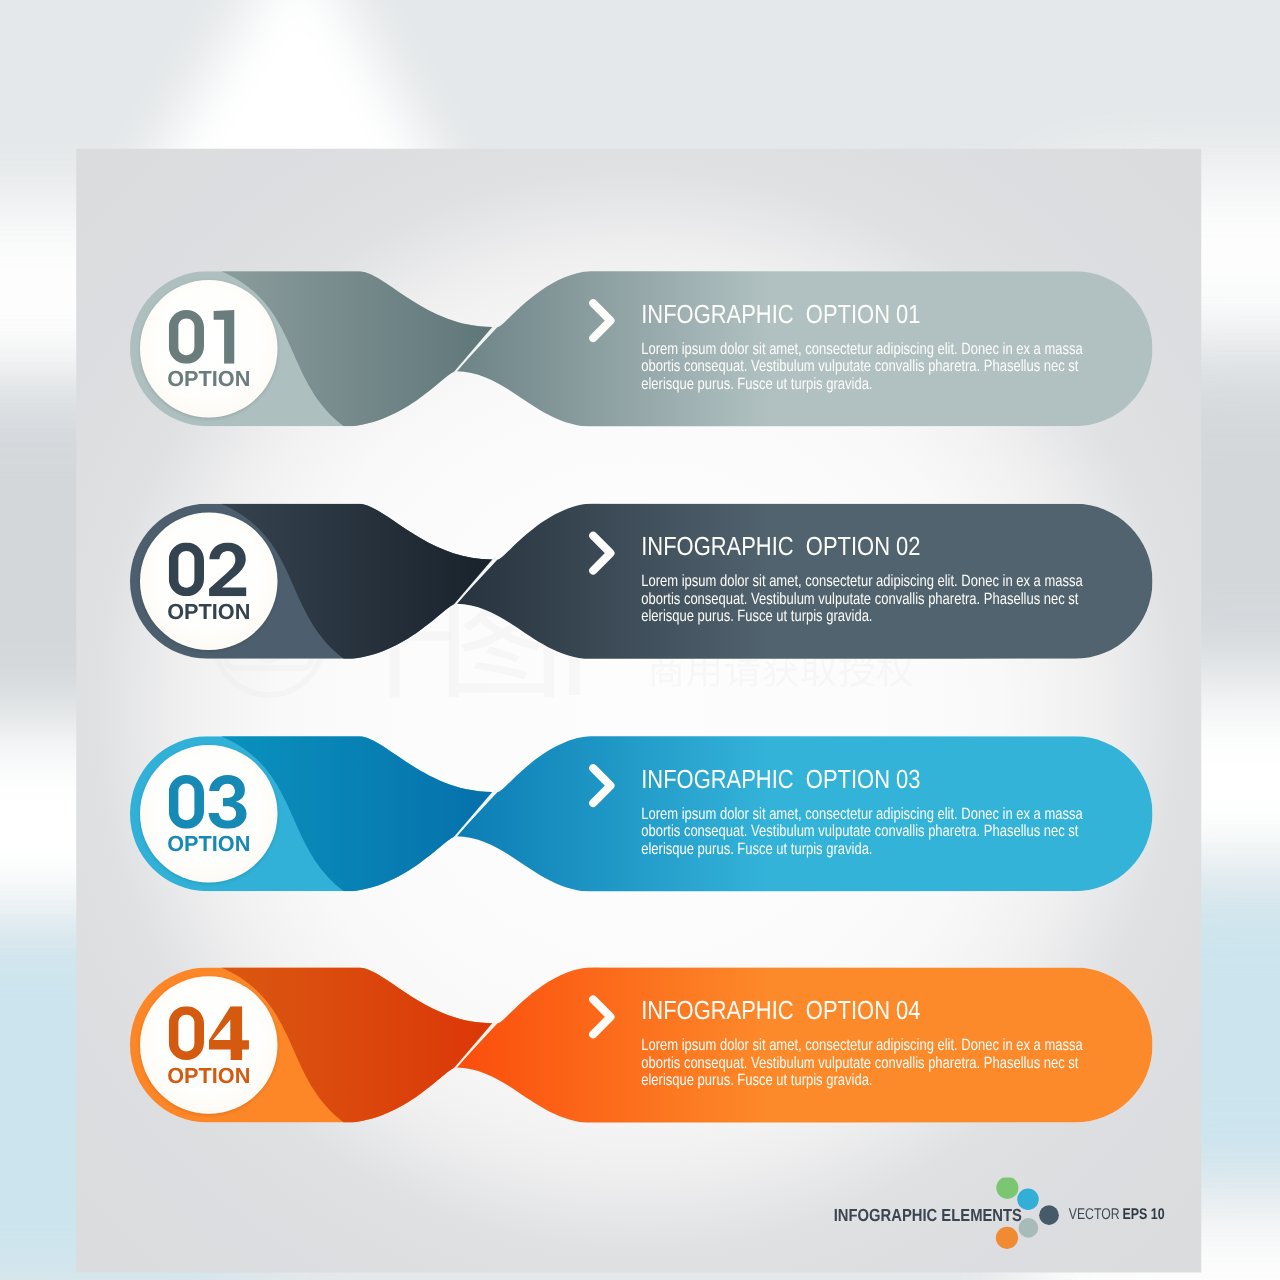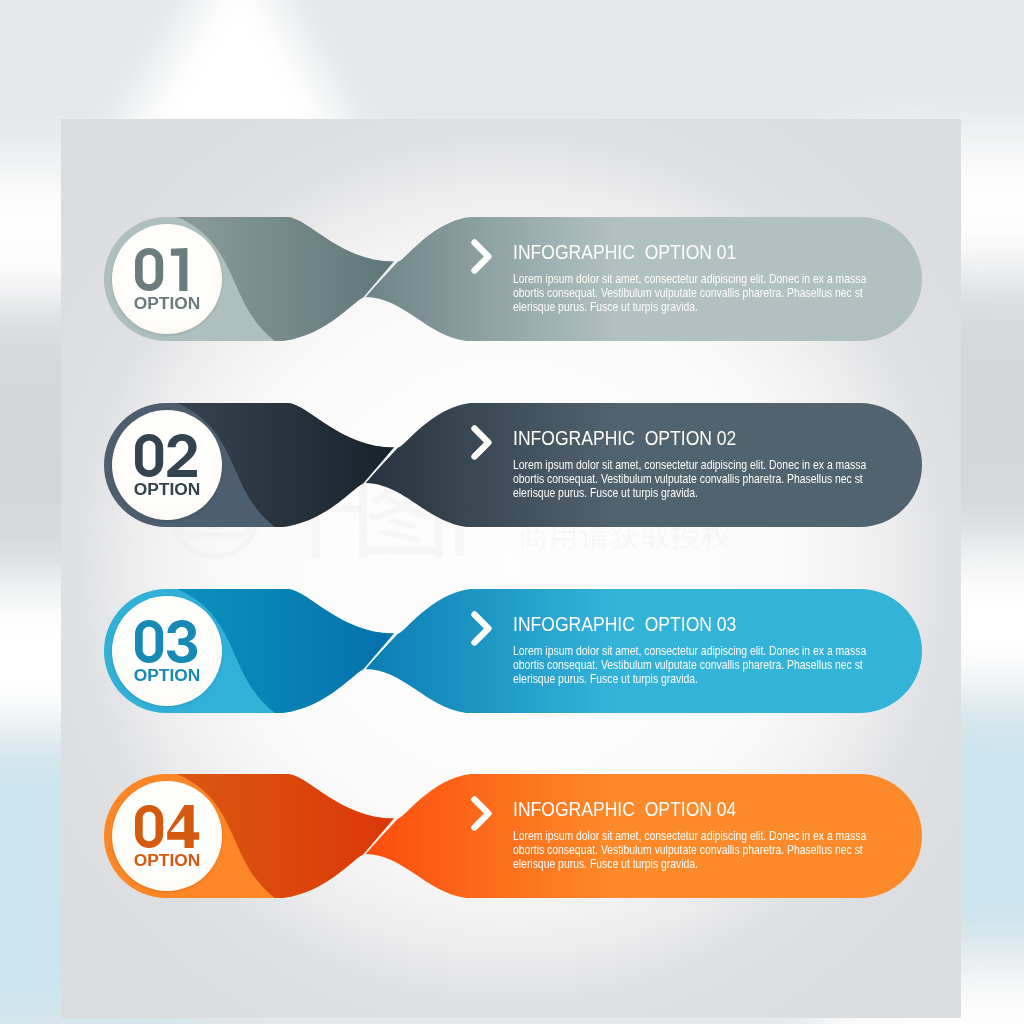--- a/index.html
+++ b/index.html
@@ -122,20 +122,32 @@
           <g transform="translate(670.5,547.0) scale(0.0300,-0.0300)">
             <path d="M872 832 920 776Q864 768 800 752Q736 744 664 736Q592 728 520 720Q448 712 384 712Q384 728 376 744Q368 760 360 768Q432 776 504 776Q568 784 640 792Q704 800 768 816Q824 824 872 832ZM400 672 456 696Q480 664 496 624Q512 584 520 560L456 536Q448 568 432 600Q416 640 400 672ZM592 696 656 712Q672 672 680 640Q696 600 696 568L632 552Q632 584 616 624Q608 664 592 696ZM848 720 920 696Q896 648 864 600Q832 552 808 512L752 536Q768 560 784 592Q808 624 824 656Q840 696 848 720ZM360 528H944V368H872V464H424V368H360ZM408 352H840V288H408ZM816 352H824L840 352L888 336Q856 240 800 176Q744 104 672 56Q608 8 520 -24Q440 -56 352 -80Q352 -72 344 -56Q336 -48 328 -32Q320 -24 320 -16Q400 0 480 32Q552 56 624 104Q688 144 736 208Q784 264 816 336ZM512 296Q568 168 680 88Q800 16 960 -16Q952 -24 944 -32Q936 -48 928 -56Q920 -72 920 -80Q744 -48 624 48Q504 136 448 272ZM24 312Q88 336 168 360Q248 384 336 408L344 344Q272 312 192 288Q112 264 48 240ZM40 640H344V568H40ZM160 840H232V8Q232 -24 224 -40Q216 -56 200 -64Q184 -72 152 -80Q120 -80 72 -80Q72 -64 64 -48Q56 -24 56 -8Q88 -8 112 -8Q136 -8 144 -8Q152 -8 160 -8Q160 0 160 8Z"></path>
           </g>
           <g transform="translate(701.0,547.0) scale(0.0300,-0.0300)">
             <path d="M424 744H888V672H424ZM864 744H872L888 752L936 736Q912 568 864 440Q816 312 744 208Q680 112 592 40Q512 -32 416 -80Q408 -72 400 -56Q392 -48 384 -32Q376 -24 368 -16Q456 24 536 88Q616 152 688 248Q752 344 792 464Q840 584 864 728ZM528 688Q552 560 584 456Q616 352 664 264Q720 176 792 112Q864 40 968 -24Q952 -32 936 -48Q920 -72 912 -88Q808 -16 728 56Q656 136 600 224Q552 320 520 432Q480 536 456 680ZM48 632H424V560H48ZM216 840H288V-80H216ZM200 592 248 568Q240 512 216 440Q200 376 176 312Q152 248 120 192Q96 144 64 104Q56 112 48 128Q40 144 32 152Q24 168 16 176Q48 208 72 256Q104 304 128 360Q152 416 168 472Q192 536 200 592ZM280 520Q296 512 312 488Q328 472 352 448Q368 424 392 400Q416 376 432 352Q448 336 456 328L408 256Q400 280 376 312Q352 344 328 376Q304 408 280 440Q256 464 248 480Z"></path>
           </g>
         </g>
       </g>
     </svg>
 
+  <div id="footer">
+    <span id="brand">INFOGRAPHIC ELEMENTS</span>
+    <svg id="dots" width="56" height="60" viewBox="0 0 56 60">
+      <circle cx="13.9" cy="8.2" r="8.9" fill="#7bc771"></circle>
+      <circle cx="30.4" cy="17.4" r="8.6" fill="#33aed6"></circle>
+      <circle cx="47.2" cy="30.1" r="7.9" fill="#465a6a"></circle>
+      <circle cx="30.7" cy="40.3" r="7.9" fill="#a7bcb8"></circle>
+      <circle cx="13.6" cy="48.2" r="8.9" fill="#f08b33"></circle>
+    </svg>
+    <span id="vector">VECTOR</span>
+    <span id="eps">EPS 10</span>
+  </div>
 <div class="bar" style="top: 217px;">
   <svg viewBox="0 0 818 124">
     <defs>
       <linearGradient id="gD0" x1="0" y1="0" x2="1" y2="0">
         <stop offset="0" stop-color="#8b9c9c"></stop>
             <stop offset="1" stop-color="#5f7679"></stop>
       </linearGradient>
       <linearGradient id="gR0" x1="0" y1="0" x2="1" y2="0">
         <stop offset="0" stop-color="#6d8386"></stop>
             <stop offset="0.45" stop-color="#b1c1c2"></stop>

